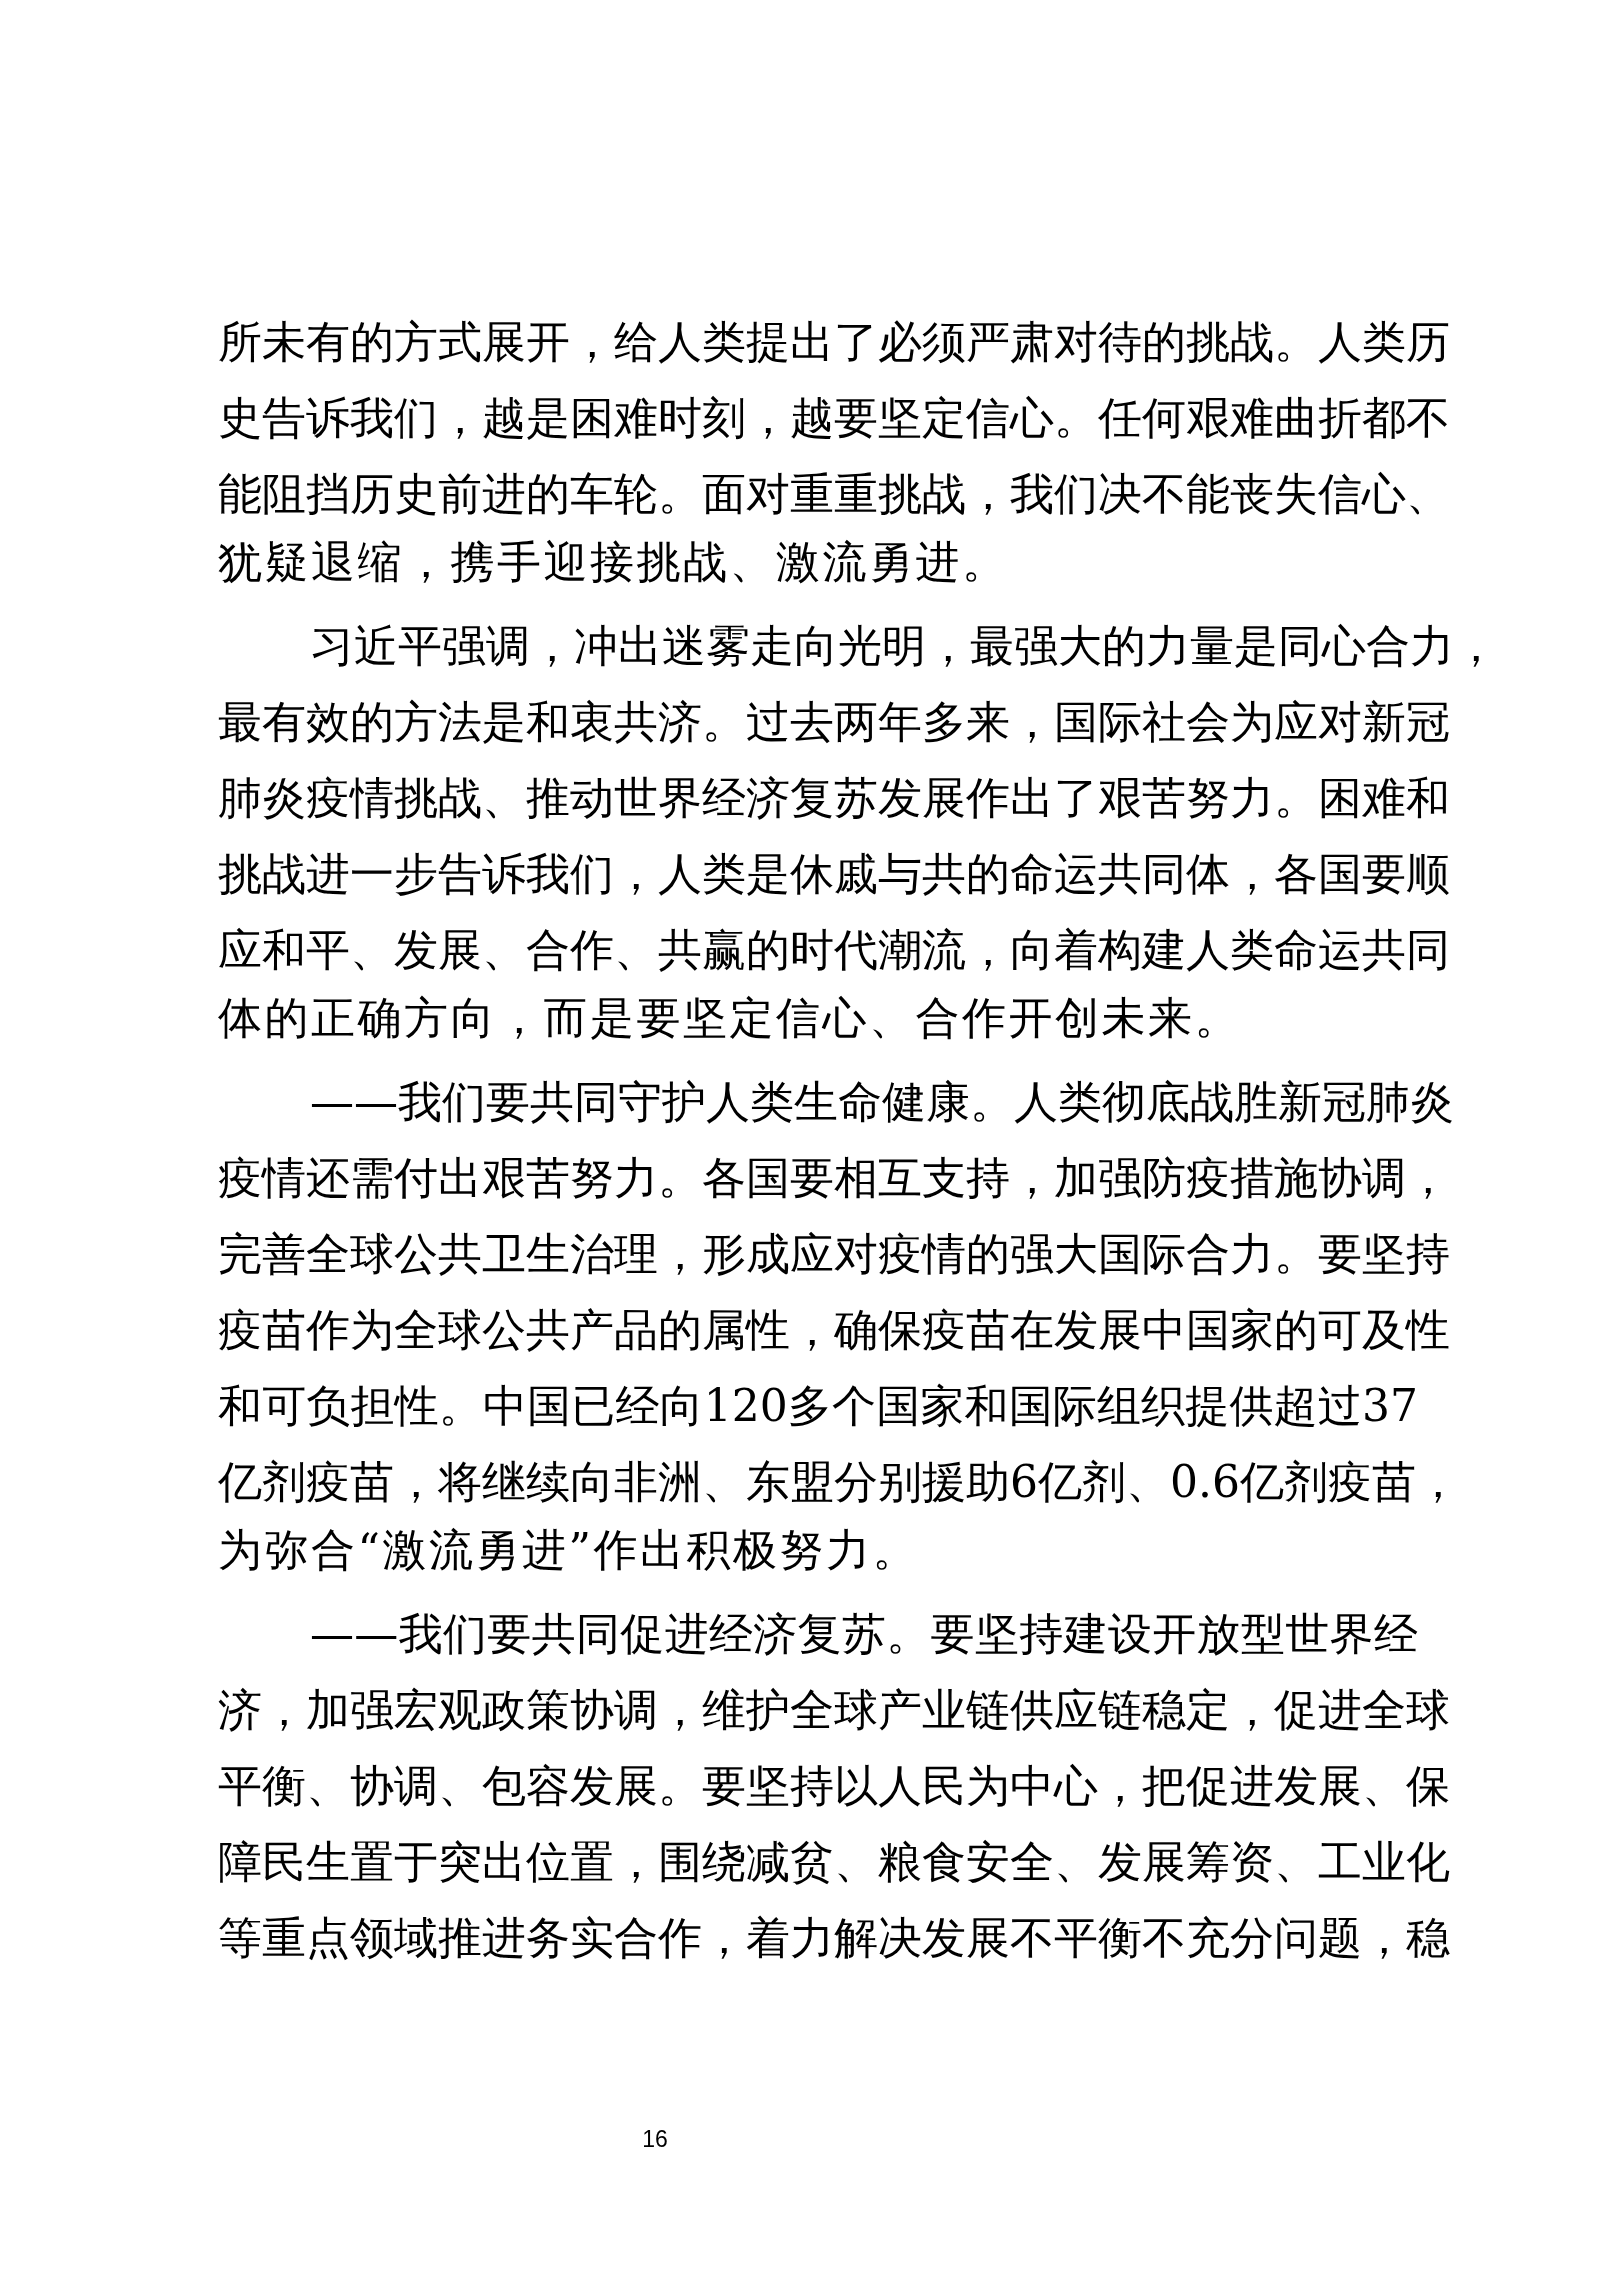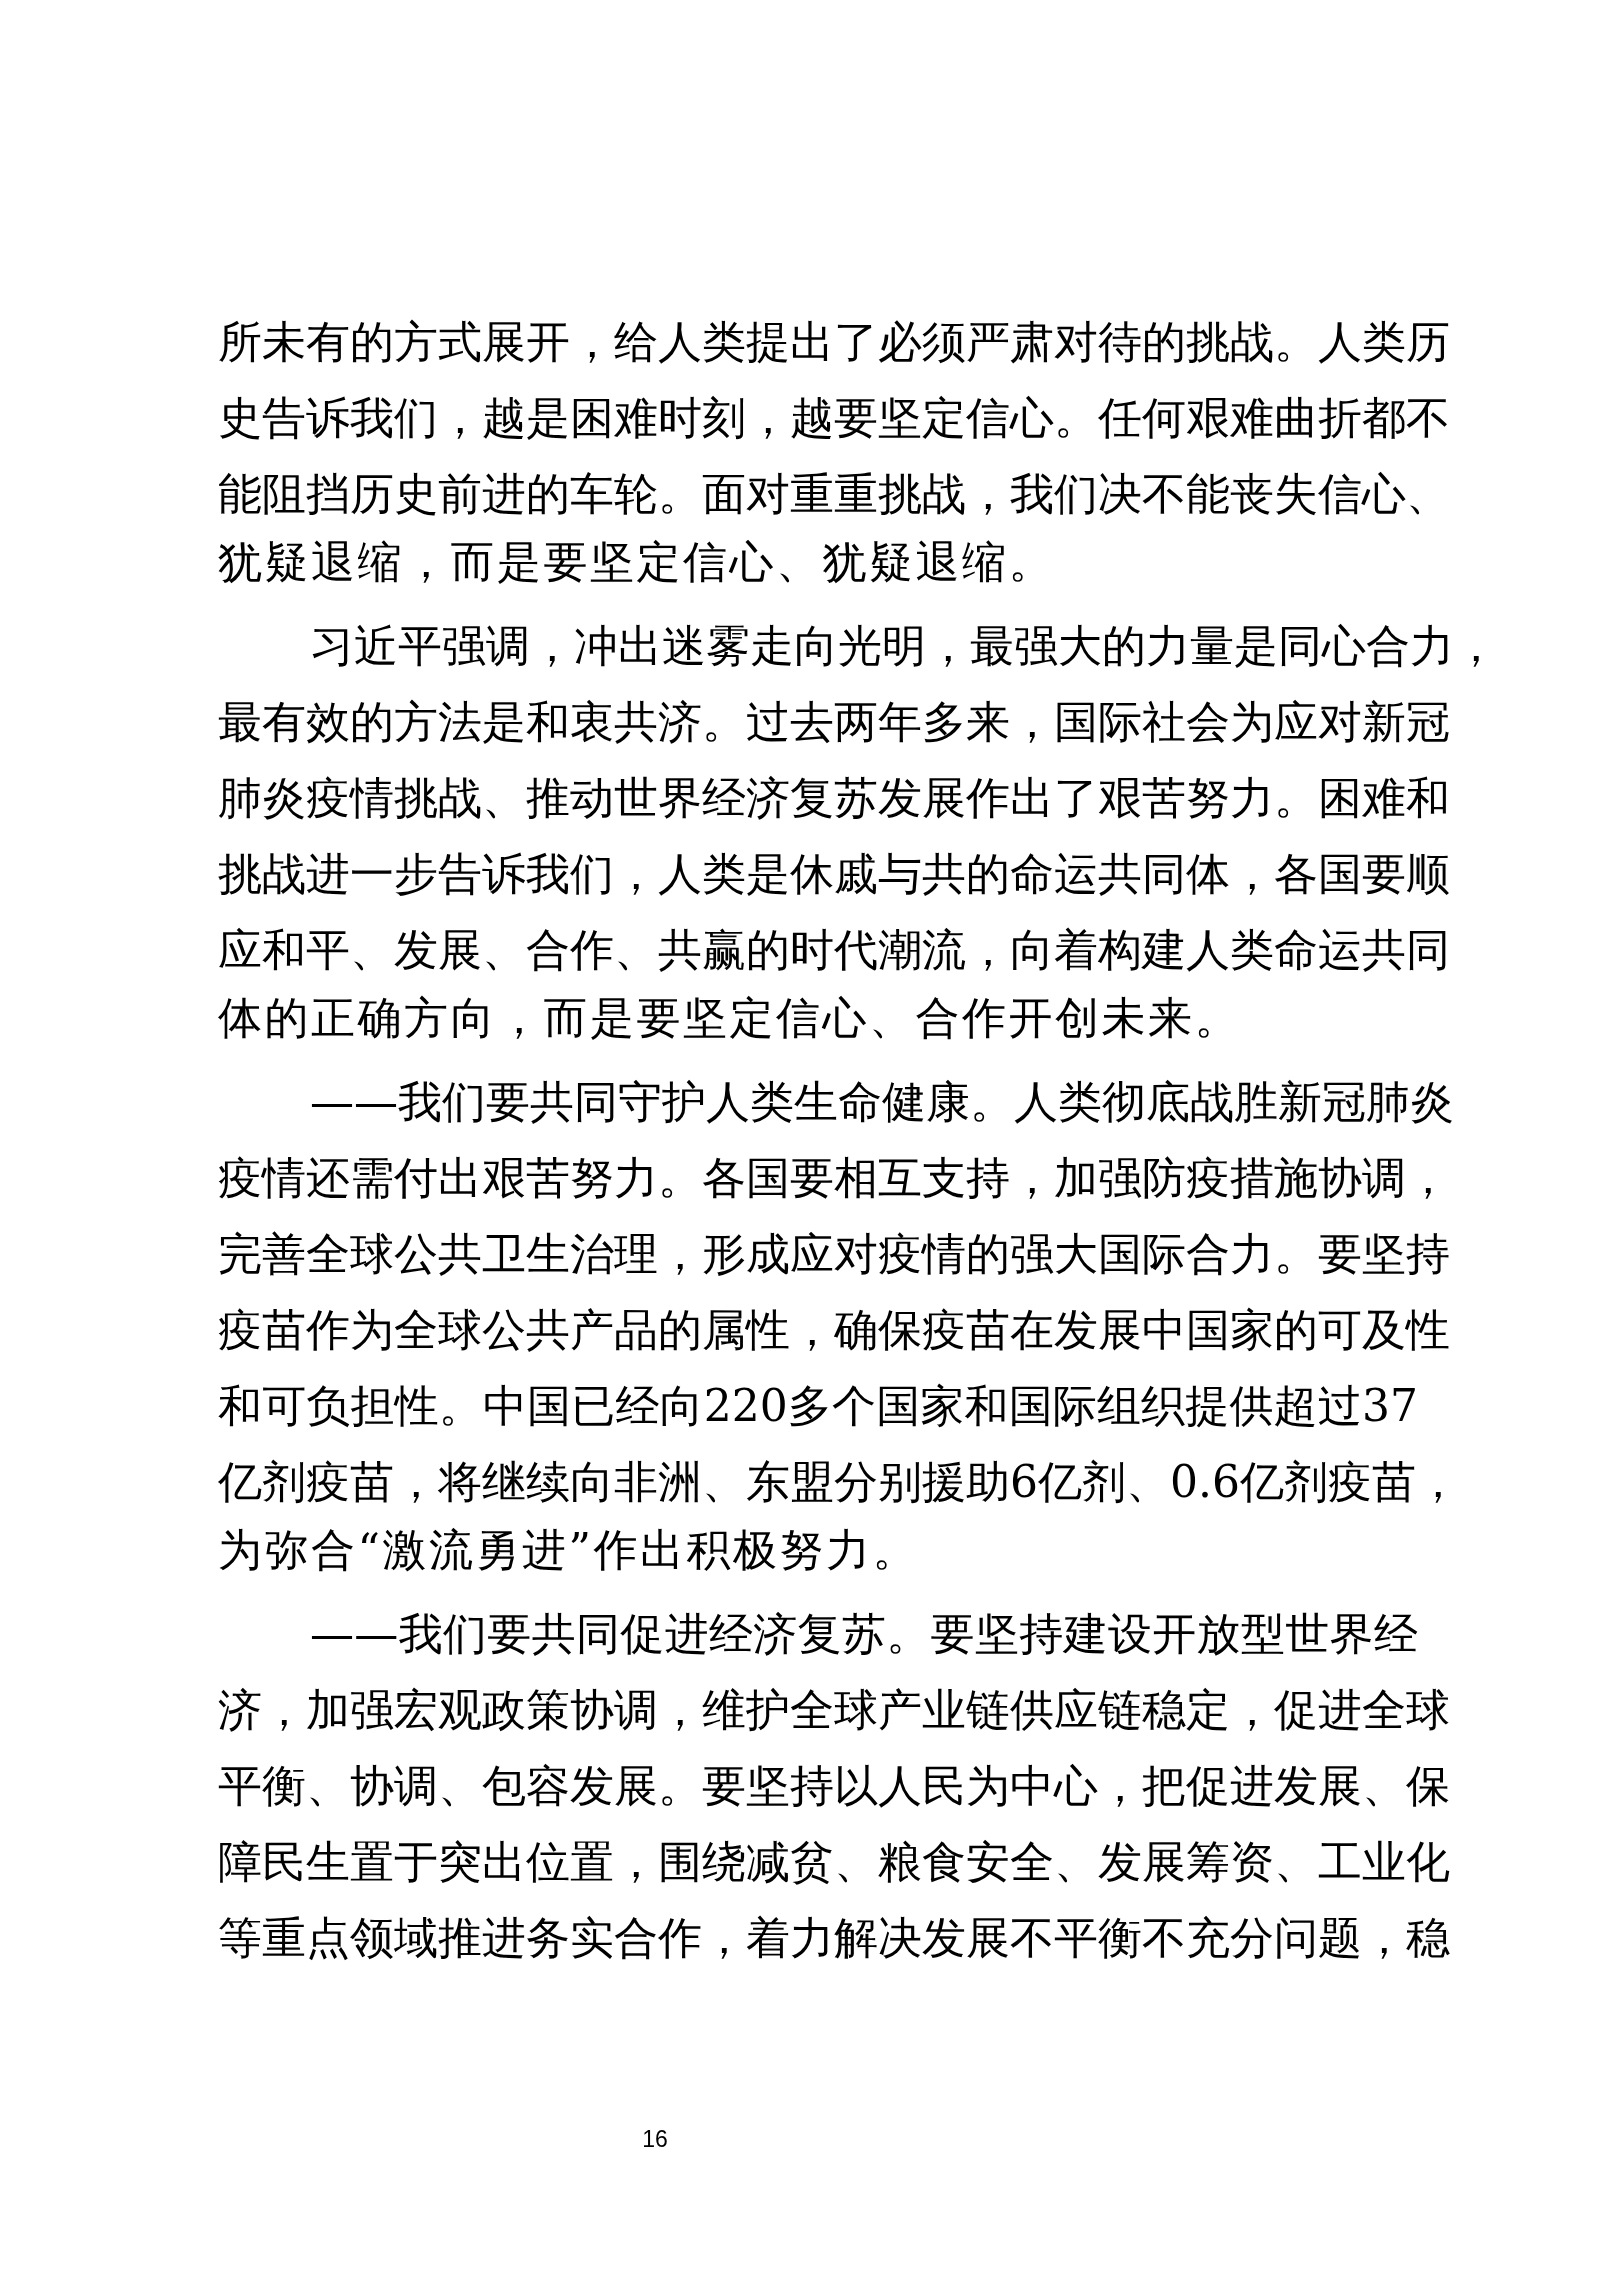--- a/index.html
+++ b/index.html
@@ -147,21 +147,21 @@
           <span>们</span>
           <span>决</span>
           <span>不</span>
           <span>能</span>
           <span>丧</span>
           <span>失</span>
           <span>信</span>
           <span>心</span>
           <span>、</span>
         </div>
-      <div class="line last">犹疑退缩，而是要坚定信心、犹疑退缩。</div>
+      <div class="line last">犹疑退缩，携手迎接挑战、激流勇进。</div>
     </div>
 
     <div class="paragraph">
       <div class="line indent" style="display: flex; justify-content: space-between; align-items: center;">
           <span>习</span>
           <span>近</span>
           <span>平</span>
           <span>强</span>
           <span>调</span>
           <span>，</span>
@@ -434,21 +434,21 @@
           <span>可</span>
           <span>负</span>
           <span>担</span>
           <span>性</span>
           <span>。</span>
           <span>中</span>
           <span>国</span>
           <span>已</span>
           <span>经</span>
           <span>向</span>
-          <span>220</span>
+          <span>120</span>
           <span>多</span>
           <span>个</span>
           <span>国</span>
           <span>家</span>
           <span>和</span>
           <span>国</span>
           <span>际</span>
           <span>组</span>
           <span>织</span>
           <span>提</span>

